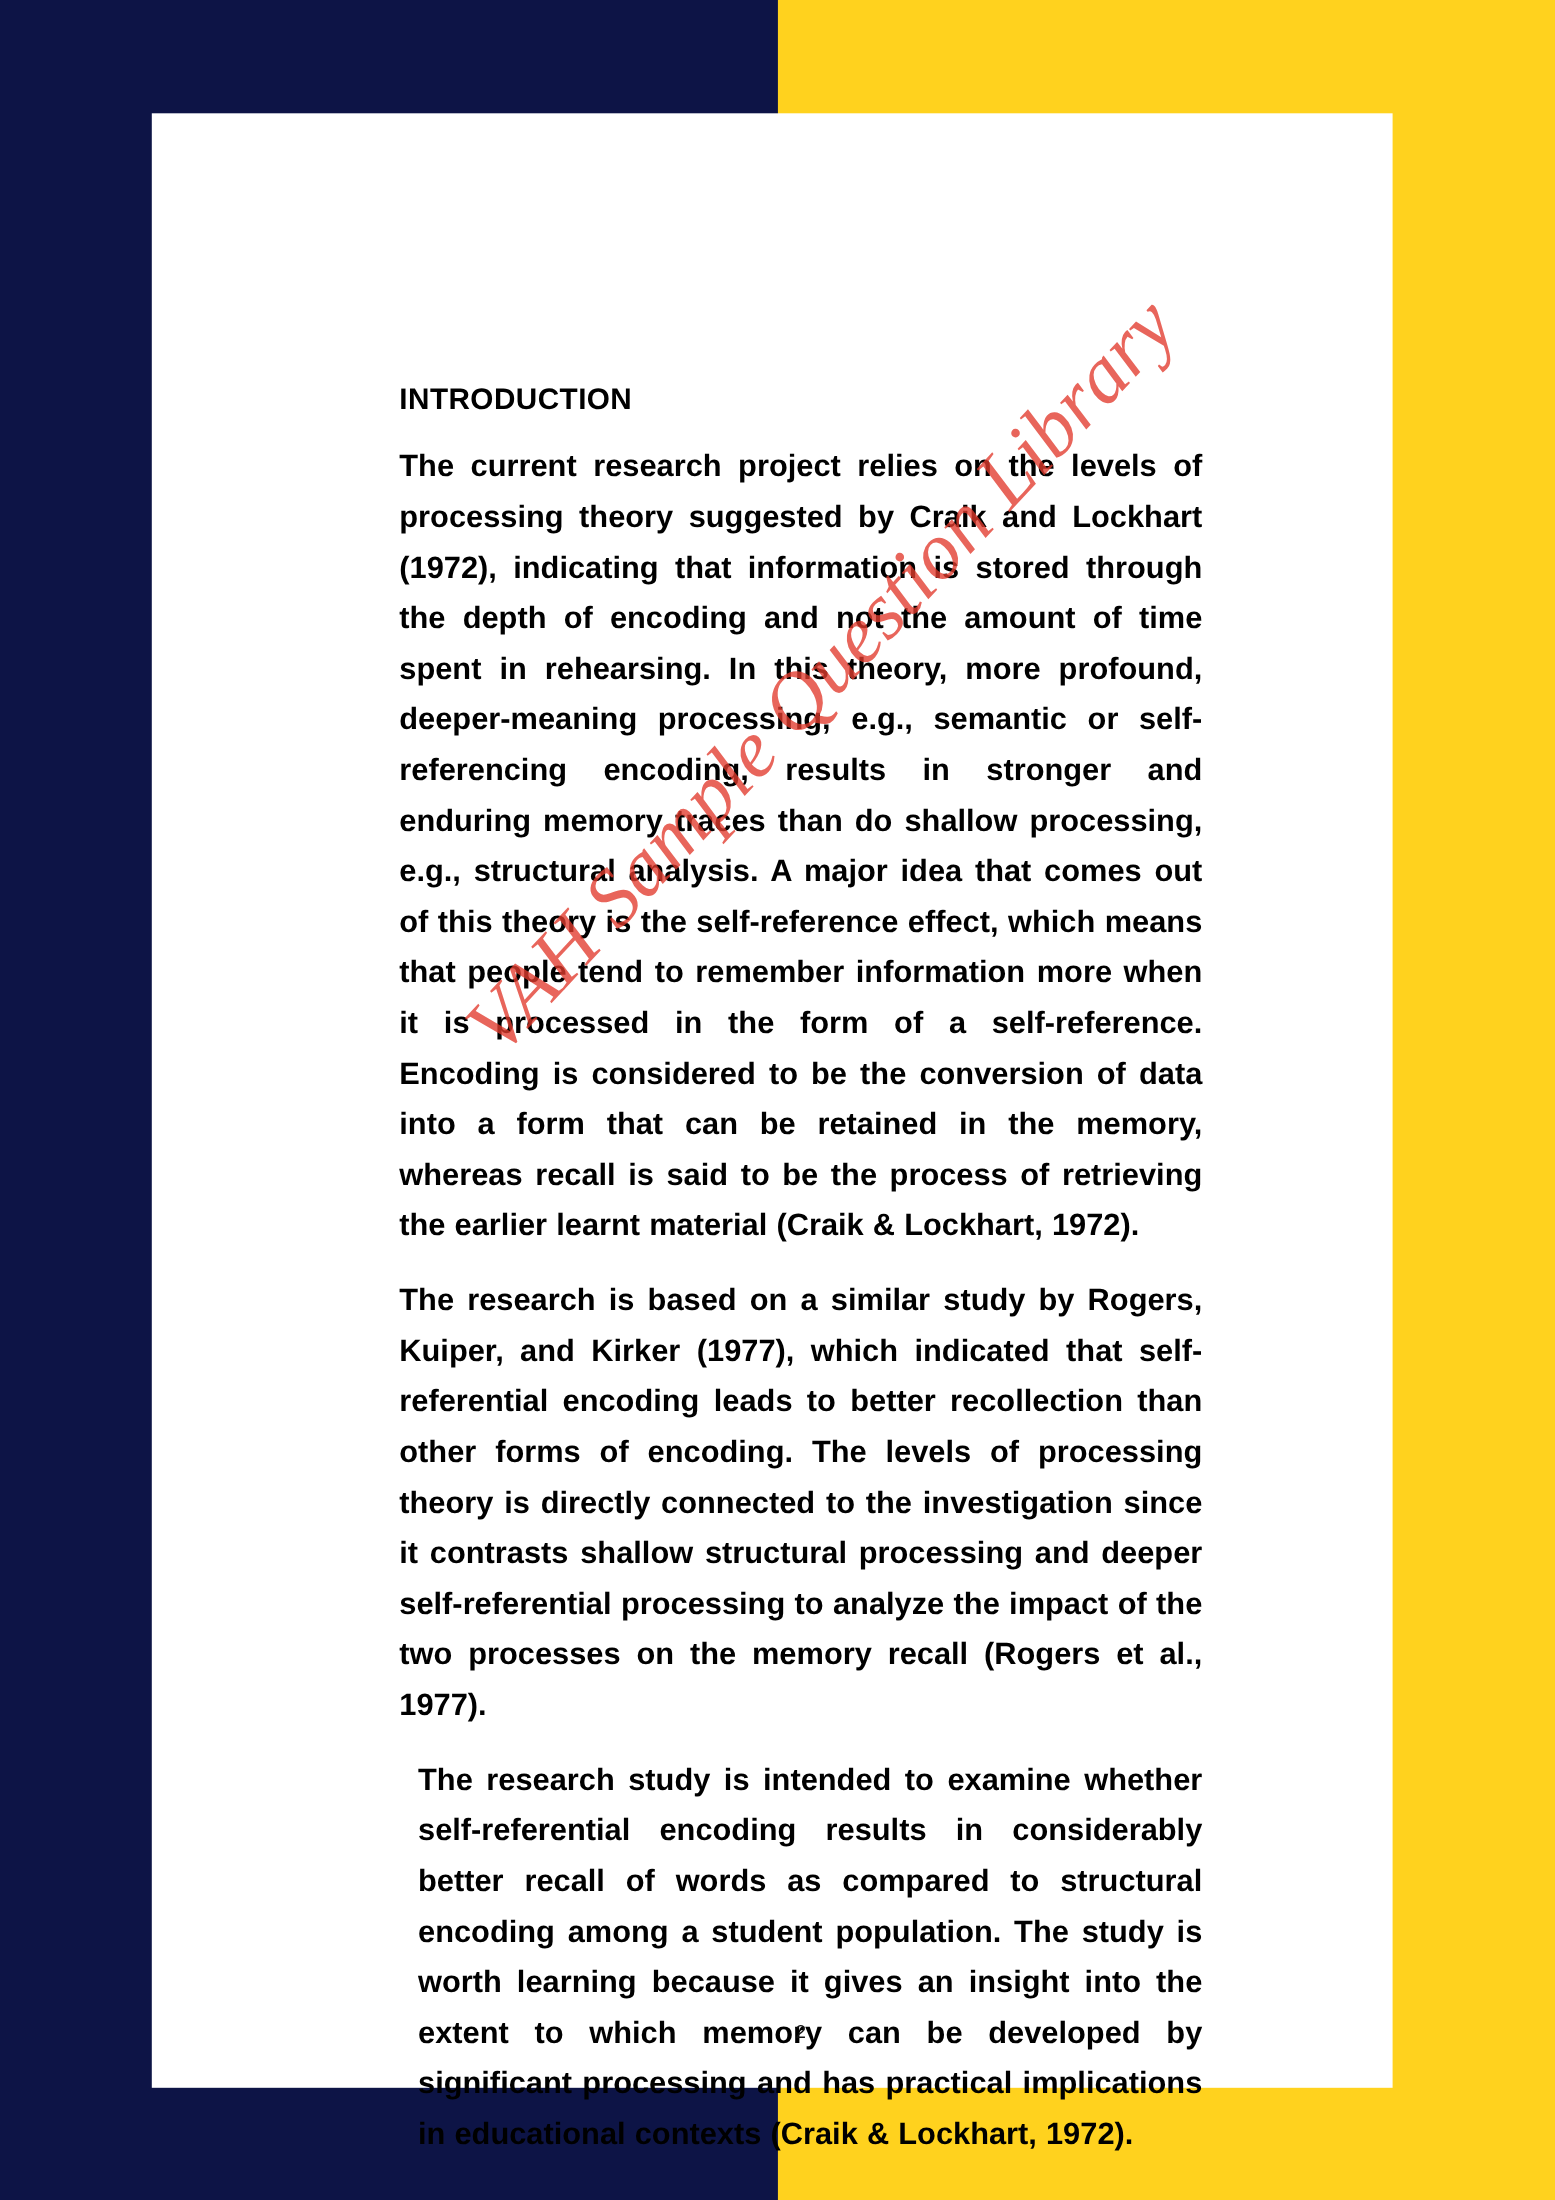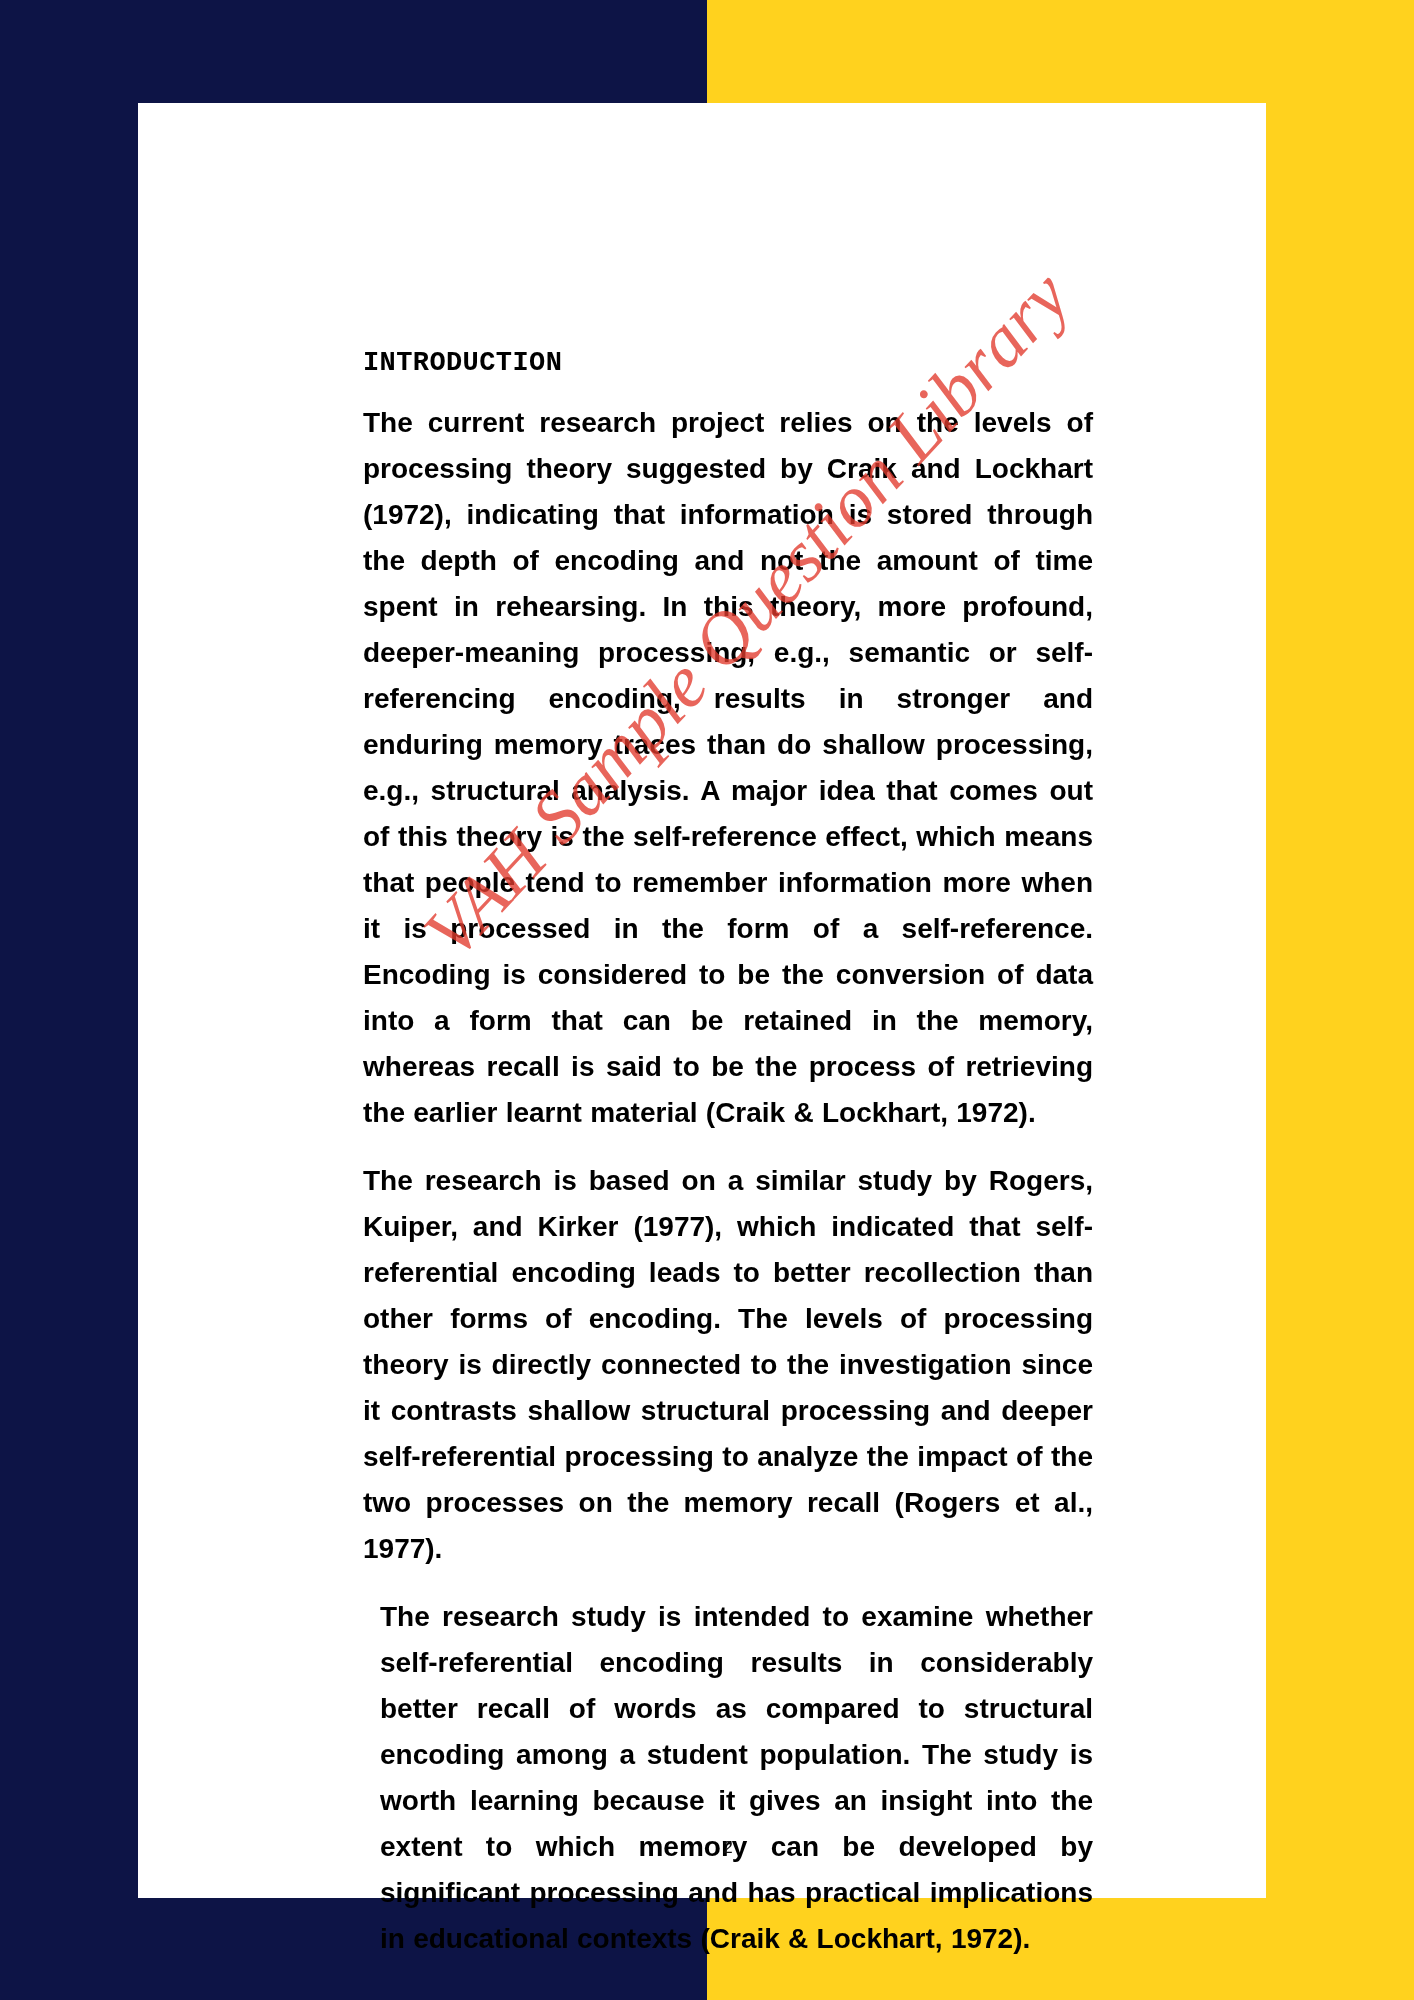--- a/index.html
+++ b/index.html
@@ -50,21 +50,20 @@
     left: 225px;
     top: 245px;
     width: 730px;
   }
   .doc-heading {
     font-size: 27px;
     font-weight: bold;
     color: #000000;
     letter-spacing: 0.4px;
     margin: 0 0 22px 0;
-    font-family: Liberation Mono, monospace;
   }
   .para {
     font-size: 28px;
     line-height: 46px;
     color: #000000;
     text-align: justify;
     margin: 0 0 22px 0;
     word-spacing: 0.5px;
     font-weight: bold;
   }

